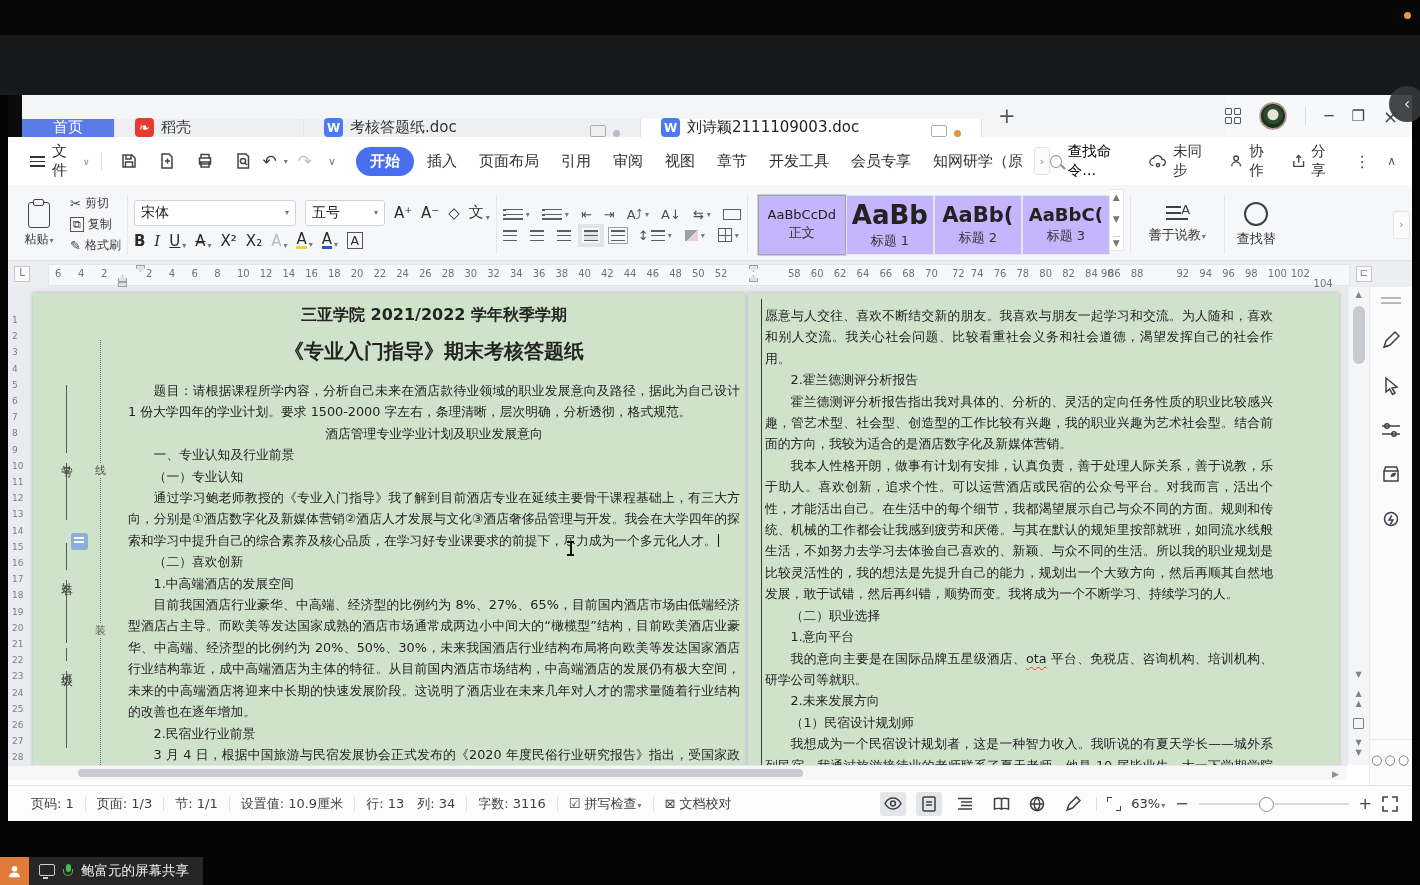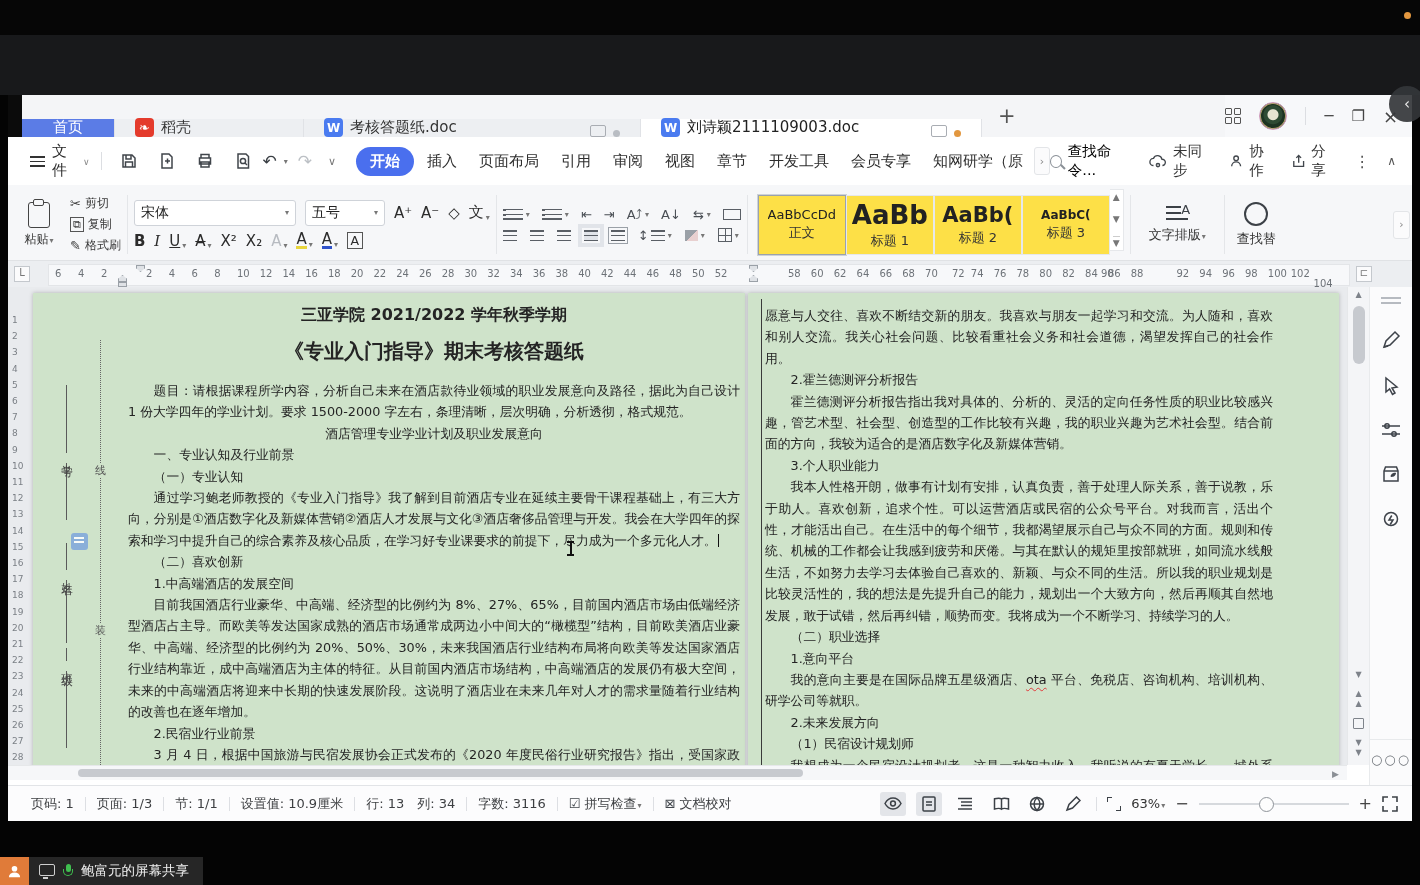--- a/index.html
+++ b/index.html
@@ -73,21 +73,21 @@
   .ghostA{color:#b7bbc1;}
   .icon-lines{width:14px;height:11px;background:repeating-linear-gradient(#5a5f66 0 1.5px,transparent 1.5px 4.75px);}
   .icon-lines.sel{outline:4px solid #e1e4e9;outline-offset:2px;background-color:#e1e4e9;}
   .pbtn{display:flex;align-items:center;gap:2px;color:#4a4f55;font-size:13px;}
   .bullets{position:relative;padding-left:6px;}
   .bullets:before{content:"";position:absolute;left:0;top:0;width:3px;height:11px;
                   background:repeating-linear-gradient(#5a5f66 0 2px,transparent 2px 4.75px);}
   
   #styles{display:flex;align-items:center;margin-left:4px;}
   .stylecell{width:86px;height:58px;display:flex;flex-direction:column;align-items:center;justify-content:center;
-             gap:2px;color:#222;background:#fde047;border:1px solid #e6e8eb;}
+             gap:2px;color:#222;background:#c4b5fd;border:1px solid #e6e8eb;}
   .stylecell.sel{border:1px solid #9aa2ad;box-shadow:0 0 0 1px #cdd2d8;}
   .s-sample{white-space:nowrap;overflow:hidden;max-width:82px;}
   .s-name{font-size:13px;color:#333;}
   .scrollcol{display:flex;flex-direction:column;justify-content:space-between;height:56px;padding:2px 3px;color:#777;font-size:9px;background:#fff;border:1px solid #e6e8eb;border-left:none;}
   .bigbtn{display:flex;flex-direction:column;align-items:center;justify-content:center;gap:4px;font-size:13px;color:#333;padding:0 12px;}
   .tlay-ic{width:22px;height:16px;background:repeating-linear-gradient(#3c4147 0 2px,transparent 2px 6px);position:relative;}
   .tlay-ic:after{content:"A";position:absolute;right:-2px;top:-4px;font-size:13px;background:#f6f7f9;color:#3c4147;}
   .findbig{width:20px;height:20px;border:2px solid #3c4147;border-radius:50%;position:relative;}
   
   #rulerrow{left:0;top:166px;width:1404px;height:26px;background:#eceef1;border-bottom:1px solid #dfe1e4;}
@@ -450,34 +450,34 @@
           </div>
           <div class="stylecell">
             <span class="s-sample" style="font-size: 26px; font-weight: bold;">AaBb</span>
             <span class="s-name">标题 1</span>
           </div>
           <div class="stylecell">
             <span class="s-sample" style="font-size: 21px; font-weight: bold;">AaBb(</span>
             <span class="s-name">标题 2</span>
           </div>
           <div class="stylecell">
-            <span class="s-sample" style="font-size: 12px; font-weight: bold;">AaBbC(</span>
+            <span class="s-sample" style="font-size: 18px; font-weight: bold;">AaBbC(</span>
             <span class="s-name">标题 3</span>
           </div>
         </div>
       <div class="scrollcol">
         <span>▲</span>
         <span>▼</span>
         <span style="border-top:1px solid #ccc;padding-top:1px;">▼</span>
       </div>
       <div class="rsep"></div>
 
       <div class="bigbtn">
         <span class="tlay-ic"></span>
-        <span><span>文字排版</span><span class="dd">▾</span></span>
+        <span><span>善于说教</span><span class="dd">▾</span></span>
       </div>
       <div class="rsep"></div>
       <div class="bigbtn" style="padding:0 6px;">
         <span class="findbig"></span>
         <span>查找替</span>
       </div>
       <div class="edge-chev" style="align-self:center;margin-left:auto;margin-right:2px;">
           <span>›</span>
         </div>
     </div>
@@ -608,21 +608,20 @@
             <i></i>
           </div>
       </div>
 
       <div class="page" id="pageR">
         <div class="edge"></div>
         <div class="ptext" id="ptextR">
             <div class="line plain">愿意与人交往、喜欢不断结交新的朋友。我喜欢与朋友一起学习和交流。为人随和，喜欢和别人交流。我关心社会问题、比较看重社会义务和社会道德，渴望发挥自己的社会作用。</div>
             <div class="line head">2.霍兰德测评分析报告</div>
             <div class="line body">霍兰德测评分析报告指出我对具体的、分析的、灵活的定向任务性质的职业比较感兴趣，管艺术型、社会型、创造型的工作比较有兴趣，我的职业兴趣为艺术社会型。结合前面的方向，我较为适合的是酒店数字化及新媒体营销。</div>
-            <div class="line head">3.个人职业能力</div>
             <div class="line body">我本人性格开朗，做事有计划有安排，认真负责，善于处理人际关系，善于说教，乐于助人。喜欢创新，追求个性。可以运营酒店或民宿的公众号平台。对我而言，活出个性，才能活出自己。在生活中的每个细节，我都渴望展示自己与众不同的方面。规则和传统、机械的工作都会让我感到疲劳和厌倦。与其在默认的规矩里按部就班，如同流水线般生活，不如努力去学习去体验自己喜欢的、新颖、与众不同的生活。所以我的职业规划是比较灵活性的，我的想法是先提升自己的能力，规划出一个大致方向，然后再顺其自然地发展，敢于试错，然后再纠错，顺势而变。我将成为一个不断学习、持续学习的人。</div>
             <div class="line head">（二）职业选择</div>
             <div class="line head">1.意向平台</div>
             <div class="line body">我的意向主要是在国际品牌五星级酒店、<span class="sq">ota</span> 平台、免税店、咨询机构、培训机构、研学公司等就职。</div>
             <div class="line head">2.未来发展方向</div>
             <div class="line head">（1）民宿设计规划师</div>
             <div class="line body">我想成为一个民宿设计规划者，这是一种智力收入。我听说的有夏天学长——城外系列民宿，我通过旅游接待业的老师联系了夏天老师，他是 10 届毕业生，大一下学期学院安排去</div>
           </div>
       </div>
     </div>

